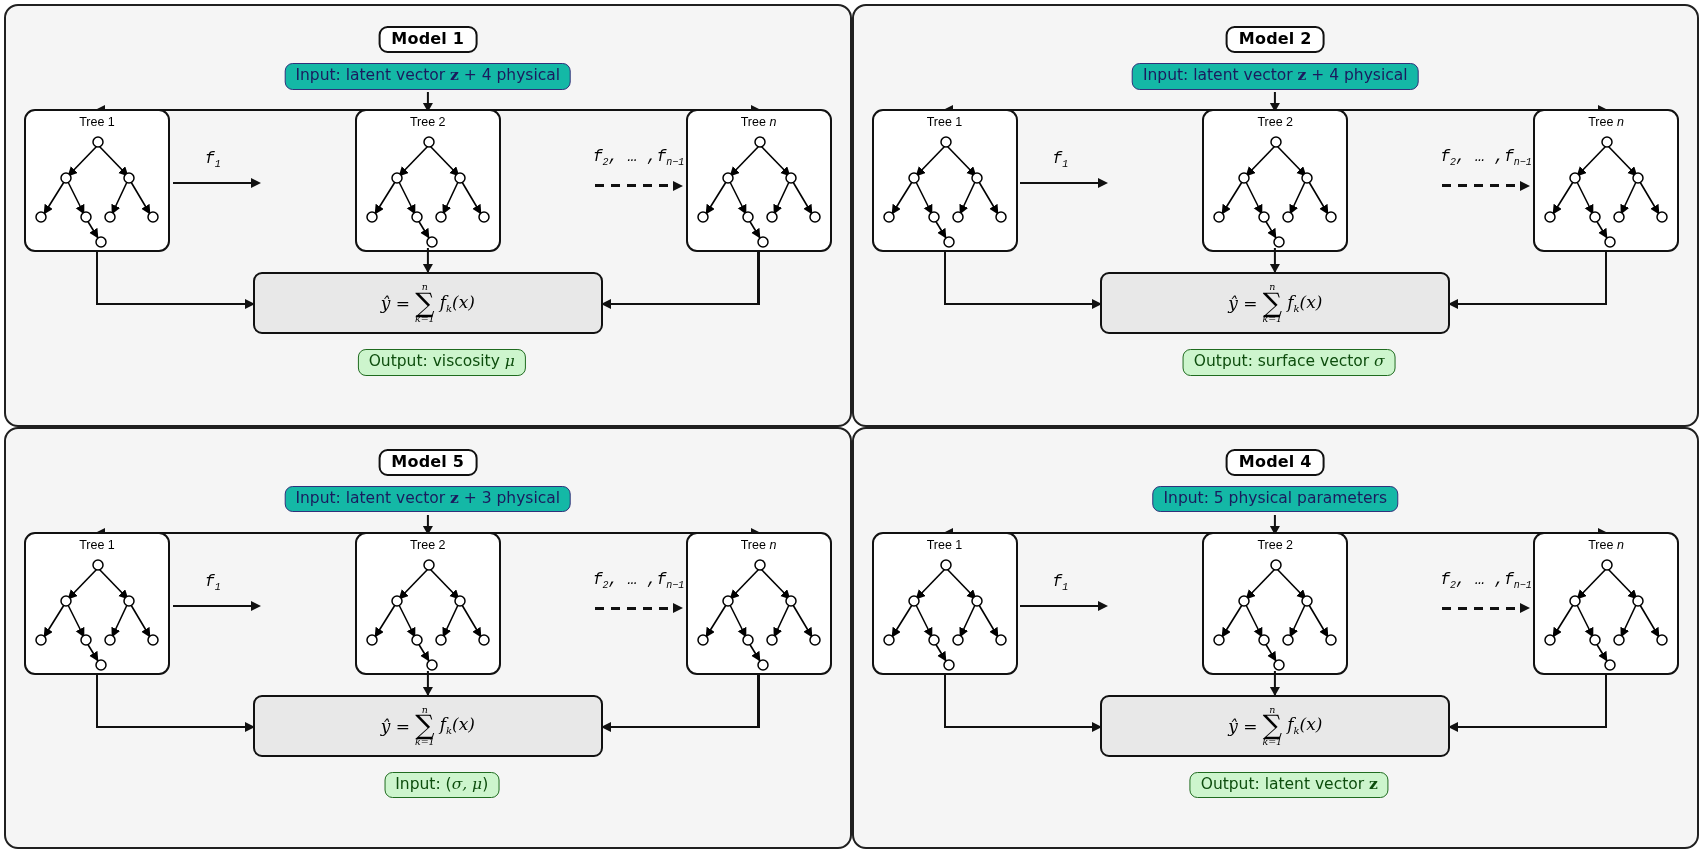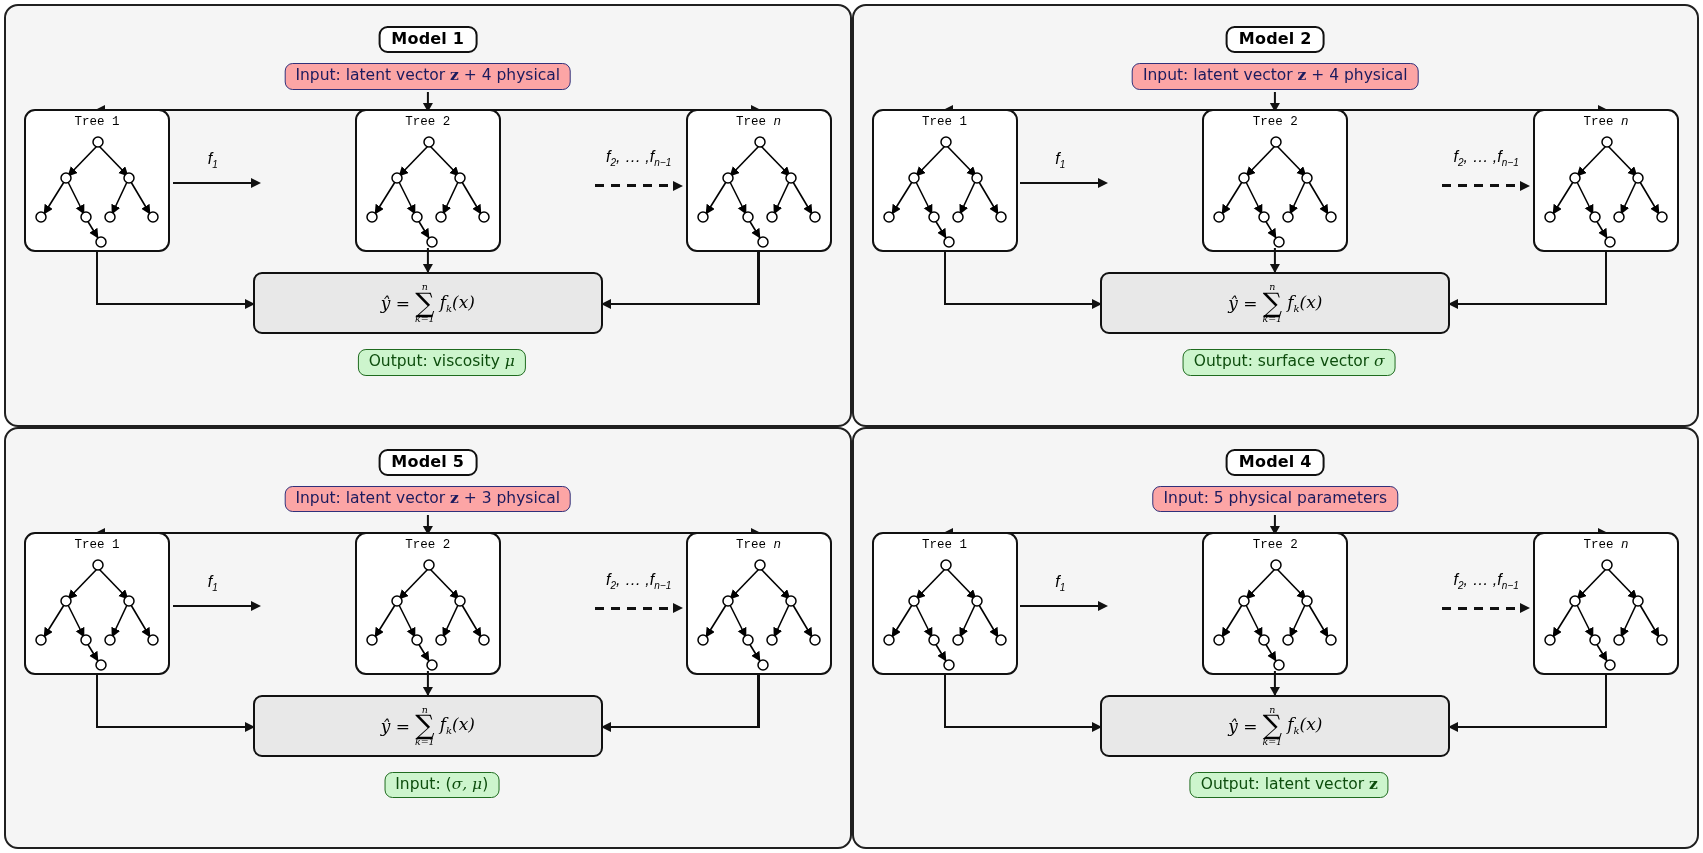--- a/index.html
+++ b/index.html
@@ -40,21 +40,21 @@
     letter-spacing:.2px;
     white-space:nowrap;
     line-height:1.15;
   }
 
   
   .input-badge{
     position:absolute;
     left:50%;transform:translateX(-50%);
     top:57px;
-    background:#fca5a5;
+    background:#14b8a6;
     border:1.8px solid #30307a;
     border-radius:8px;
     padding:2px 10px 4px 10px;
     font-size:15.5px;
     color:#1b1b5e;
     white-space:nowrap;
     line-height:1.2;
   }
 
   
@@ -115,33 +115,33 @@
   }
   .tree-1{left:18px;}
   .tree-2{left:50%;transform:translateX(-50%);}
   .tree-n{right:18px;}
   .tree-label{
     position:absolute;
     top:4px;left:0;right:0;
     text-align:center;
     font-size:12.5px;
     color:#000;
-    font-family:Liberation Mono, monospace;
+    font-family:Liberation Sans, sans-serif;
   }
   .tree-label .it{font-style:italic;}
   .tree-svg{
     position:absolute;
     left:0;top:15px;
     width:146px;height:124px;
   }
 
   
   .flabel{
     position:absolute;
-    font-family:Liberation Sans, sans-serif;
+    font-family:Liberation Mono, monospace;
     font-style:italic;
     font-size:16px;
     color:#000;
     white-space:nowrap;
   }
   .flabel sub{font-size:10px;font-style:italic;}
   .f1-label{left:calc(25% - 4px);top:144px;transform:translateX(-50%);}
   .f2-label{left:75%;top:142px;transform:translateX(-50%);}
 
   .h-arrow{

